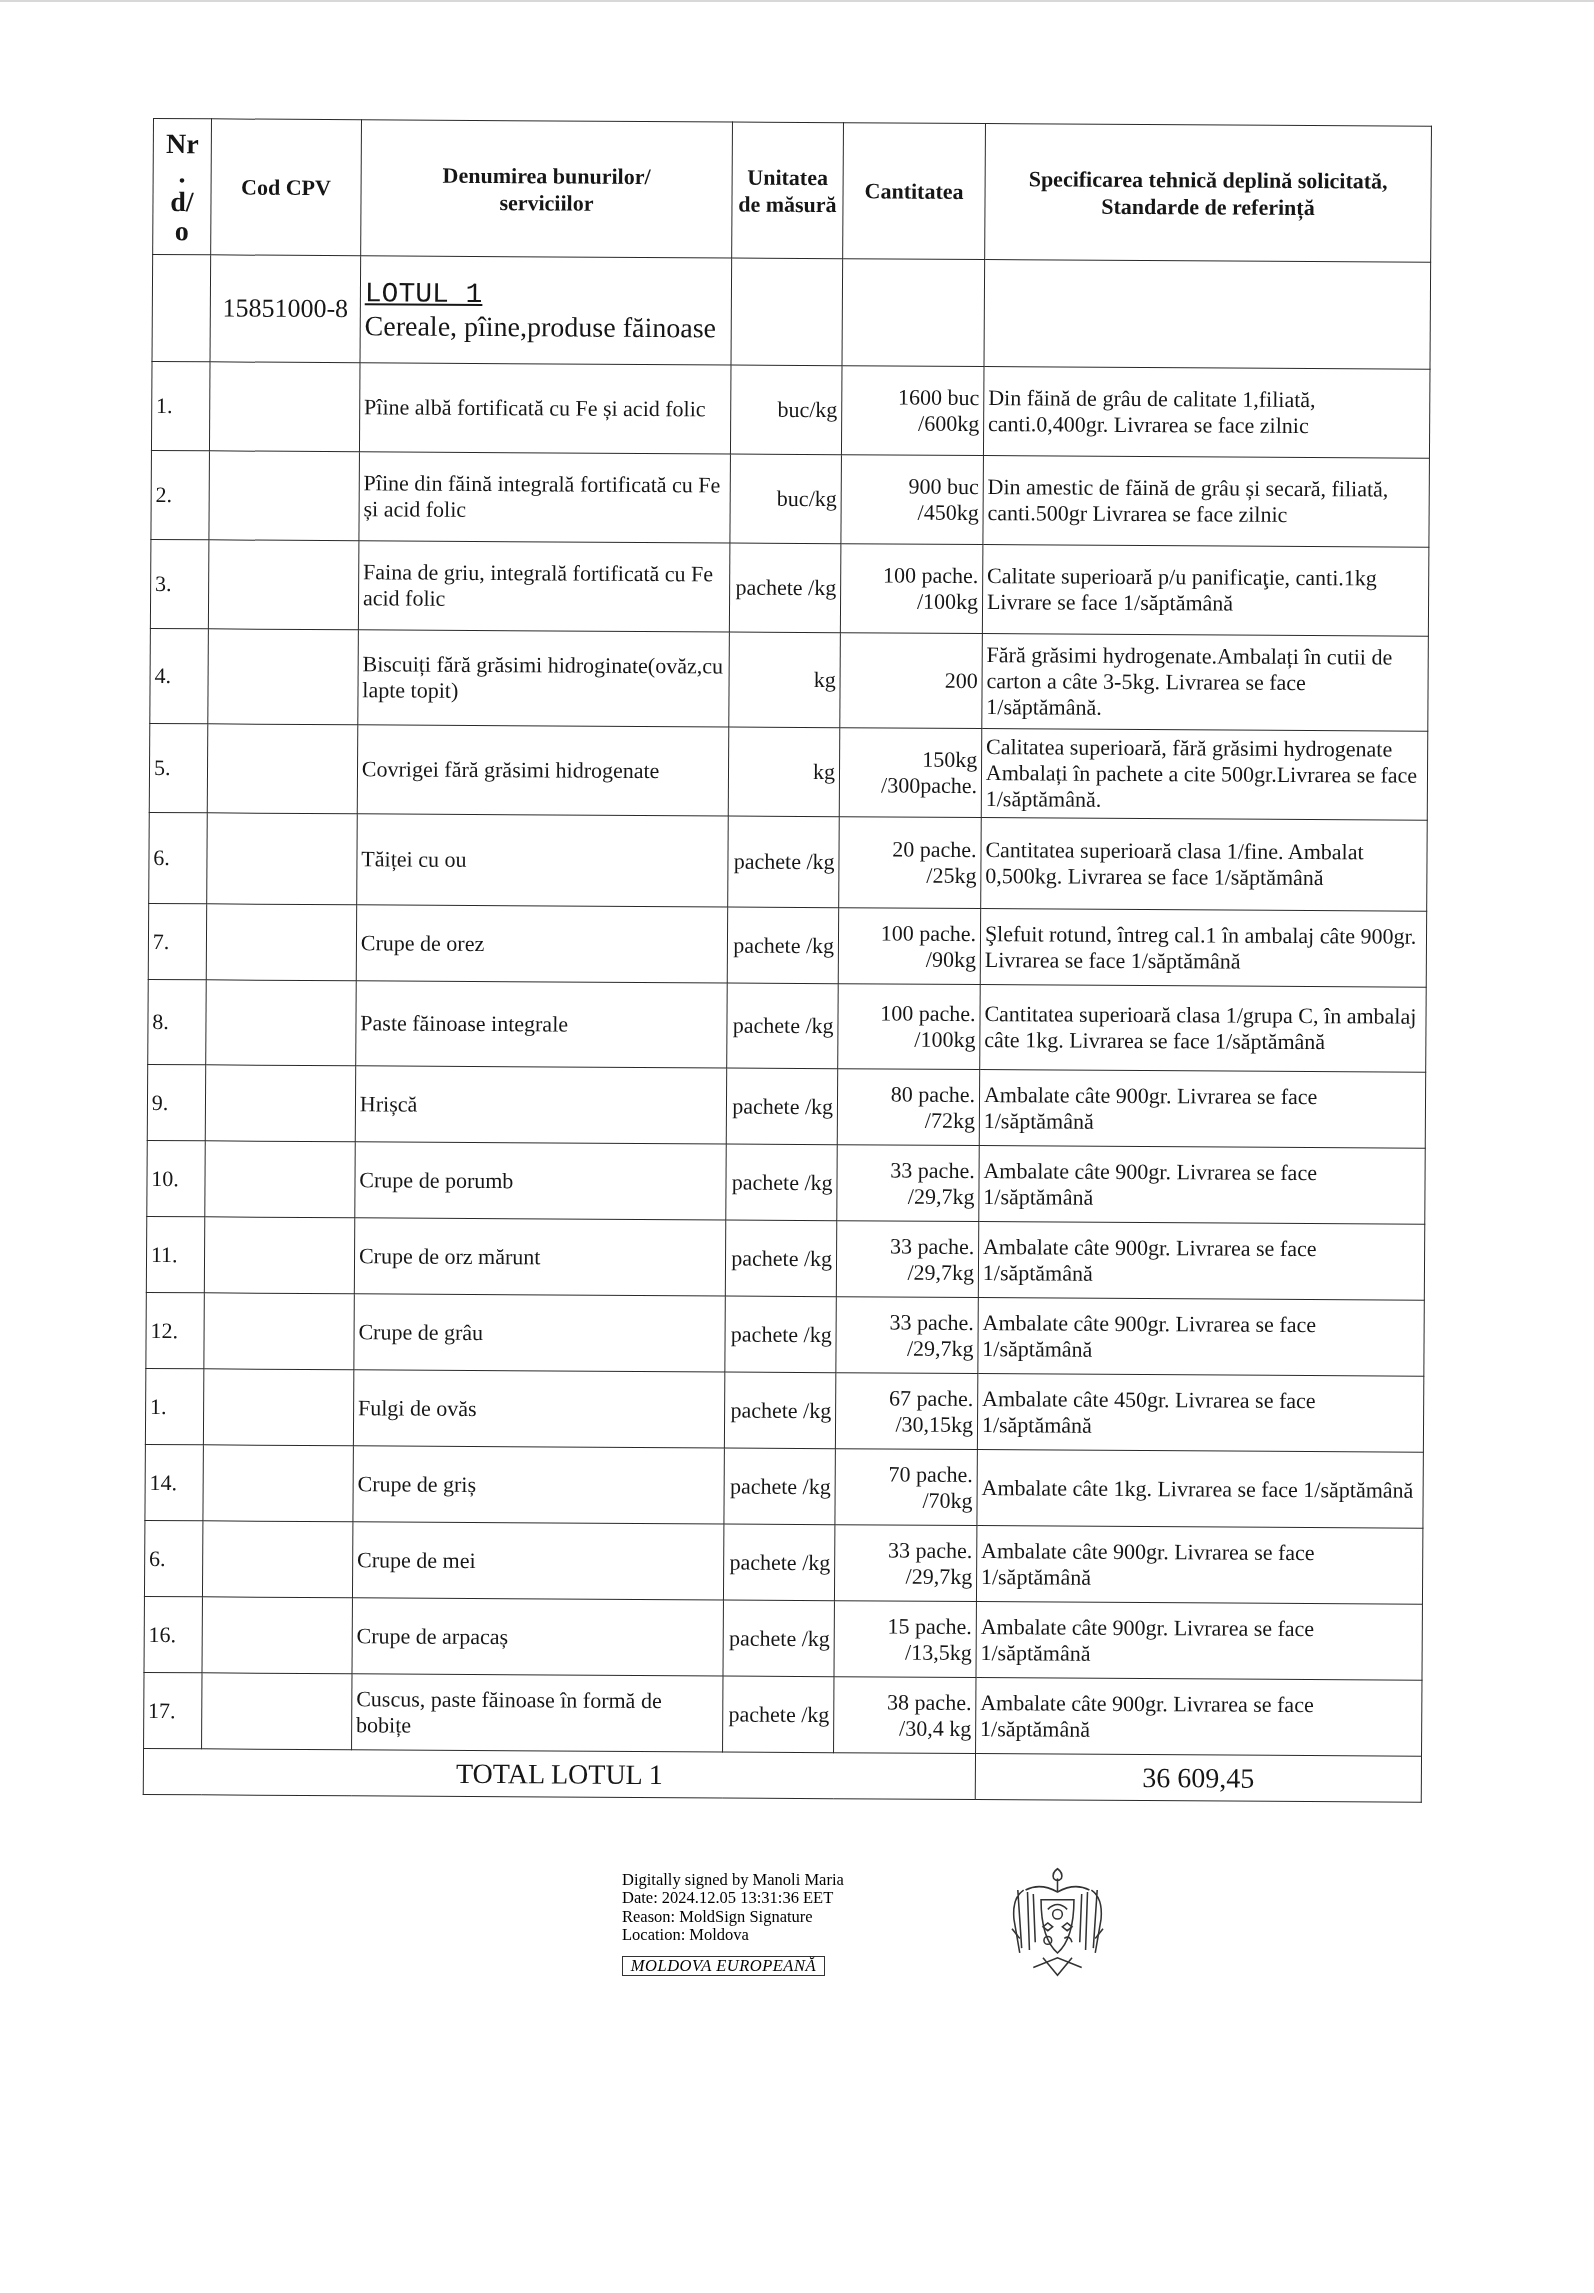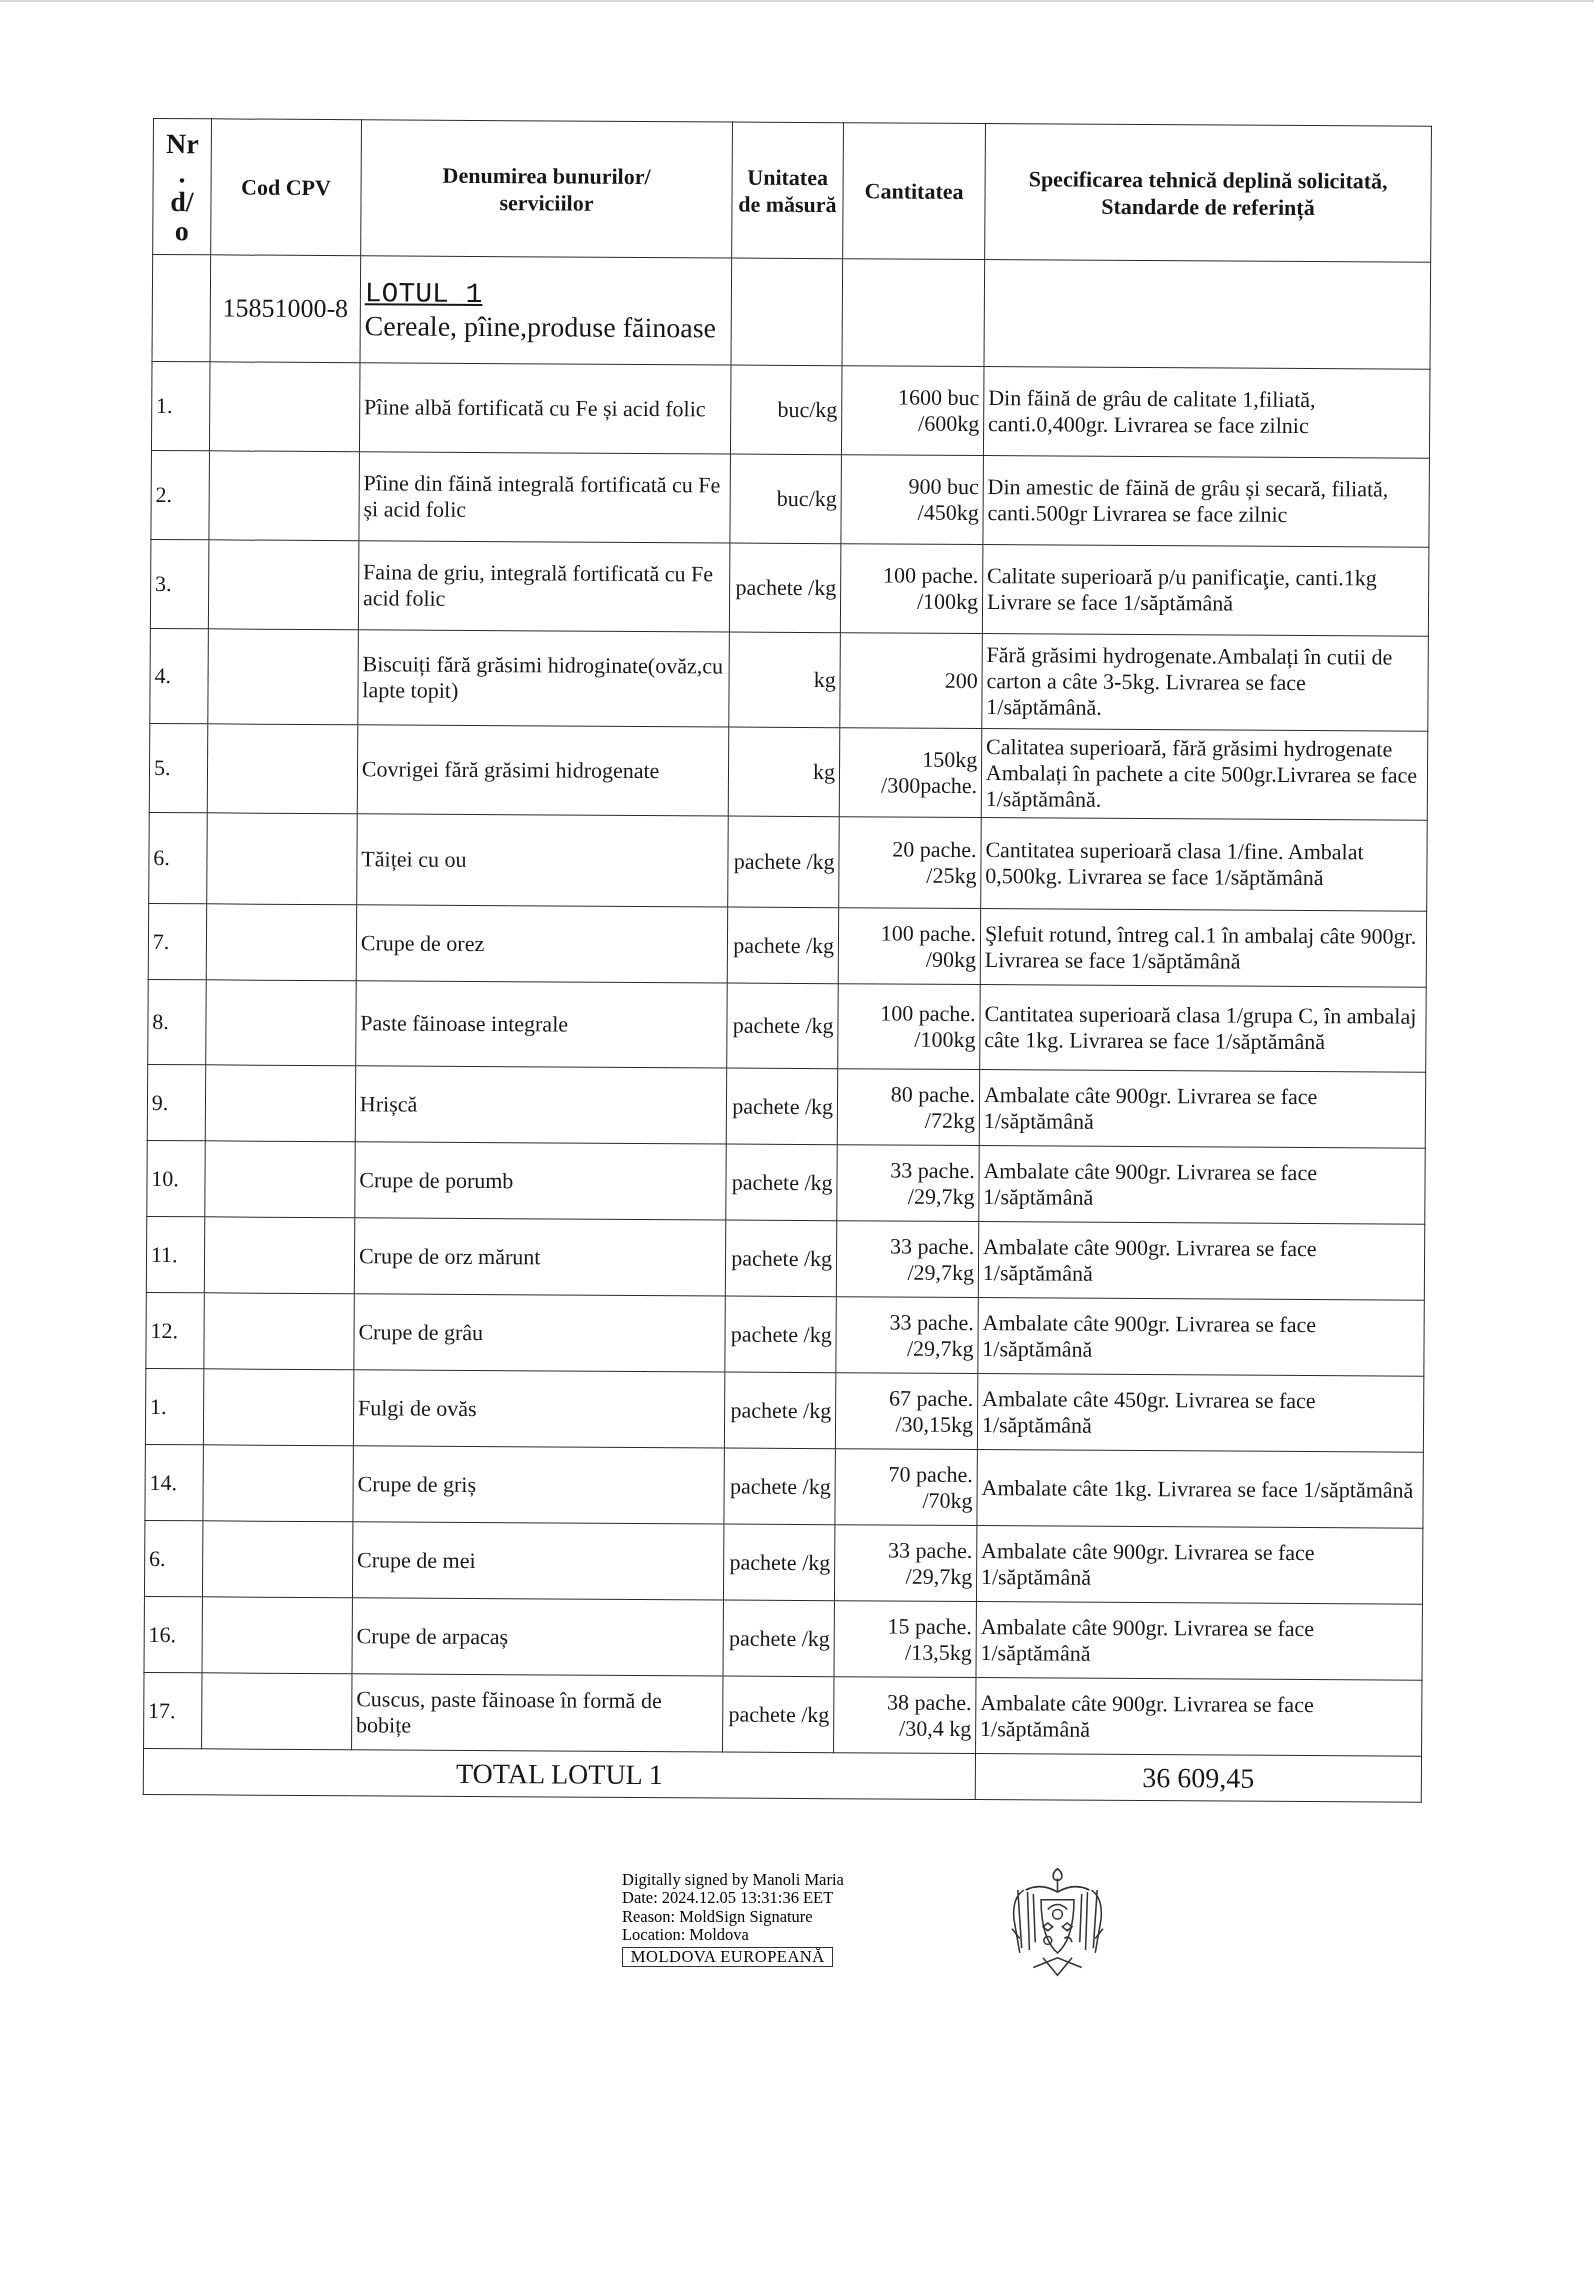--- a/index.html
+++ b/index.html
@@ -15,21 +15,21 @@
   td.c { text-align: right; }
   td.nr { padding-left: 11.6px; }
   td.name { padding-left: 9.7px; }
   td.spec { padding-left: 1.9px; }
   .lot-cpv { font-weight: bold; font-size: 26px; text-align: center; margin-top: 24px; }
   .lot-title { font-weight: bold; font-size: 28px; line-height: 32px; padding-left: 9.7px; }
   .lot-title .u { text-decoration: underline; font-family: Liberation Mono, monospace; }
   .total-label { font-weight: bold; font-size: 28px; text-align: center; height: 45px; }
   .total-value { font-weight: bold; font-size: 28px; text-align: center; }
   .sig { position: absolute; left: 622px; top: 1871px; font-size: 16.5px; line-height: 18.4px; color: #000000; }
-  .sig-box { display: inline-block; border: 1.5px solid #333; padding: 0 7.8px; margin-top: 2px; font-size: 16.5px; letter-spacing: 0.5px; }
+  .sig-box { display: inline-block; border: 1.5px solid #333; padding: 0 7.8px; margin-top: 11px; font-size: 16.5px; letter-spacing: 0.5px; font-style: italic; }
   .emblem { position: absolute; left: 1004px; top: 1861px; width: 107px; height: 121px; }
 </style>
 </head>
 <body>
 
 <div class="page-edge-top"></div>
 
 <table class="spec">
   <colgroup>
     <col style="width:58px">

